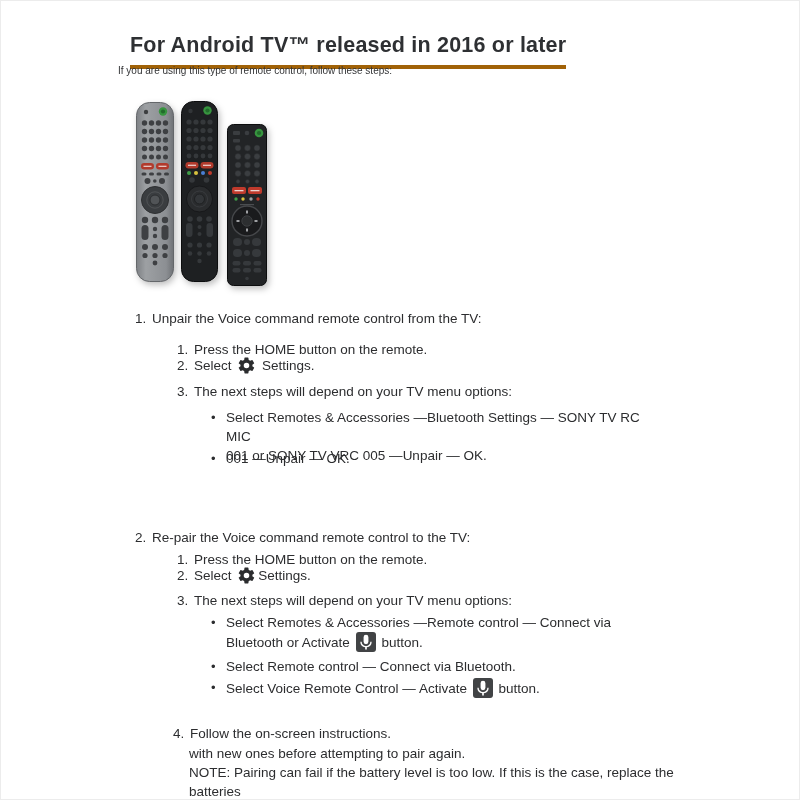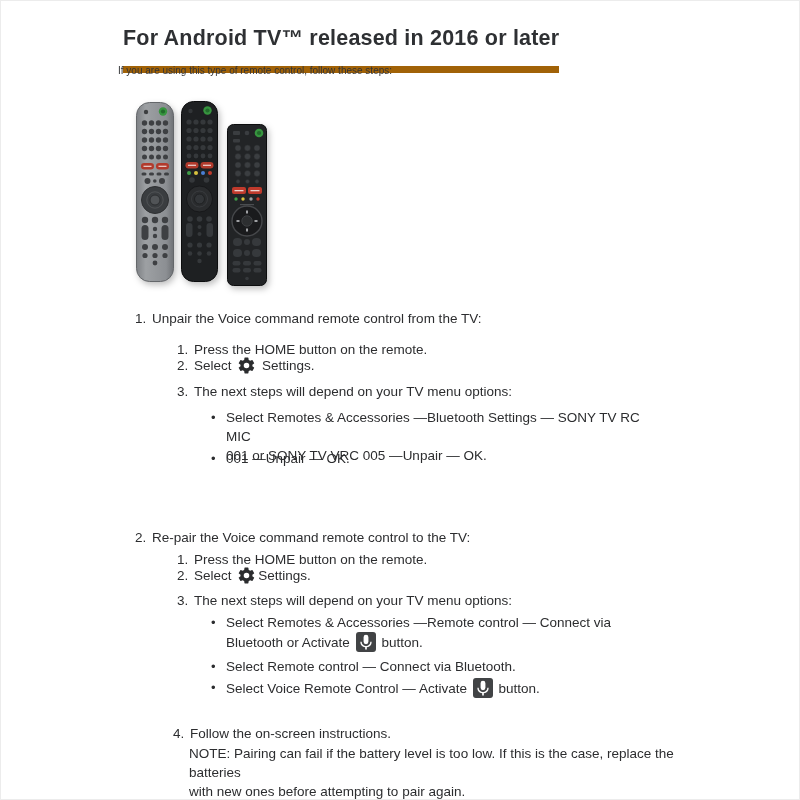--- a/index.html
+++ b/index.html
@@ -8,25 +8,25 @@
     width:800px;height:800px;
     background:#ffffff;
     box-sizing:border-box;
     border:1px solid #ececec;
     font-family:"Liberation Sans", sans-serif;
     color:#2c2d2f;
     overflow:hidden;
   }
   .title{
     position:absolute;left:117px;top:20px;
-    margin:5px;
+    margin:12px;
     font-size:21.5px;font-weight:bold;color:#2e3033;
     letter-spacing:.2px;
-    padding-bottom:15px;
-    border-bottom:7px solid #a16207;
+    padding-bottom:7px;
+    border-bottom:4px solid #a16207;
     display:inline-block;
   }
   .intro{
     position:absolute;left:117px;top:64px;margin:0;
     font-size:10px;color:#333436;
   }
   .remotes{position:absolute;left:133px;top:98px;width:220px;height:195px;}
   .remotes svg{position:absolute;filter:drop-shadow(2px 3px 3px rgba(0,0,0,0.25));}
   .remote-1{left:2px;top:3px;}
   .remote-2{left:47px;top:2px;}
@@ -348,18 +348,18 @@
       </div>
   </div>
   <div class="row num" id="s2-sub4">
     <span class="marker">4.</span>
     <div class="rich">
         <div class="tline"><span>Follow the on-screen instructions.</span></div>
       </div>
   </div>
   <div class="row" id="note">
     <div class="rich">
+        <div class="tline"><span>with new ones before attempting to pair again.</span></div>
         <div class="tline"><span class="b">NOTE:</span><span> Pairing can fail if the battery level is too low. If this is the case, replace the batteries</span></div>
-        <div class="tline"><span>with new ones before attempting to pair again.</span></div>
       </div>
   </div>
 
 </div>
 
 </body></html>

